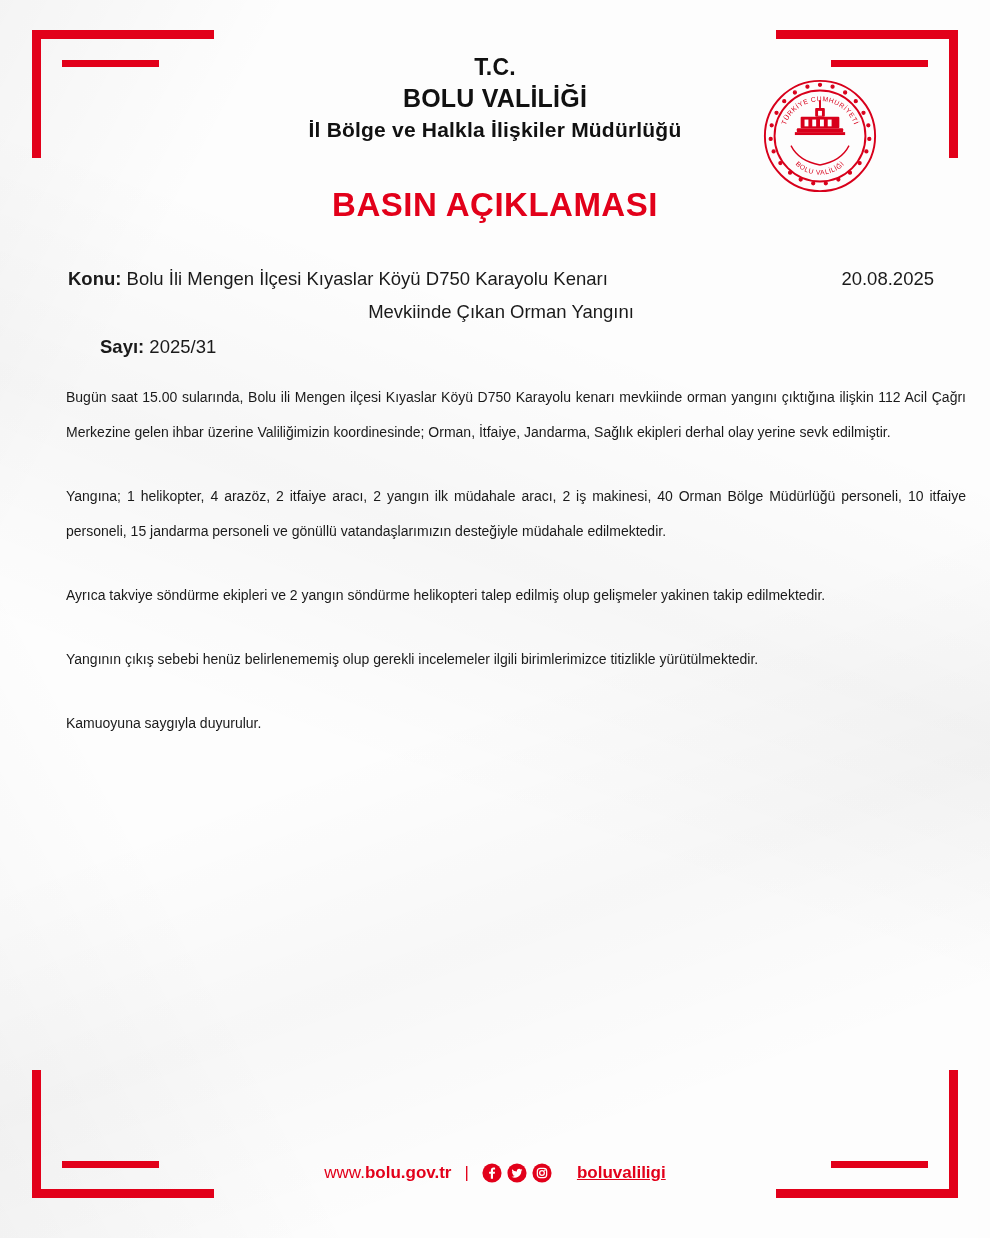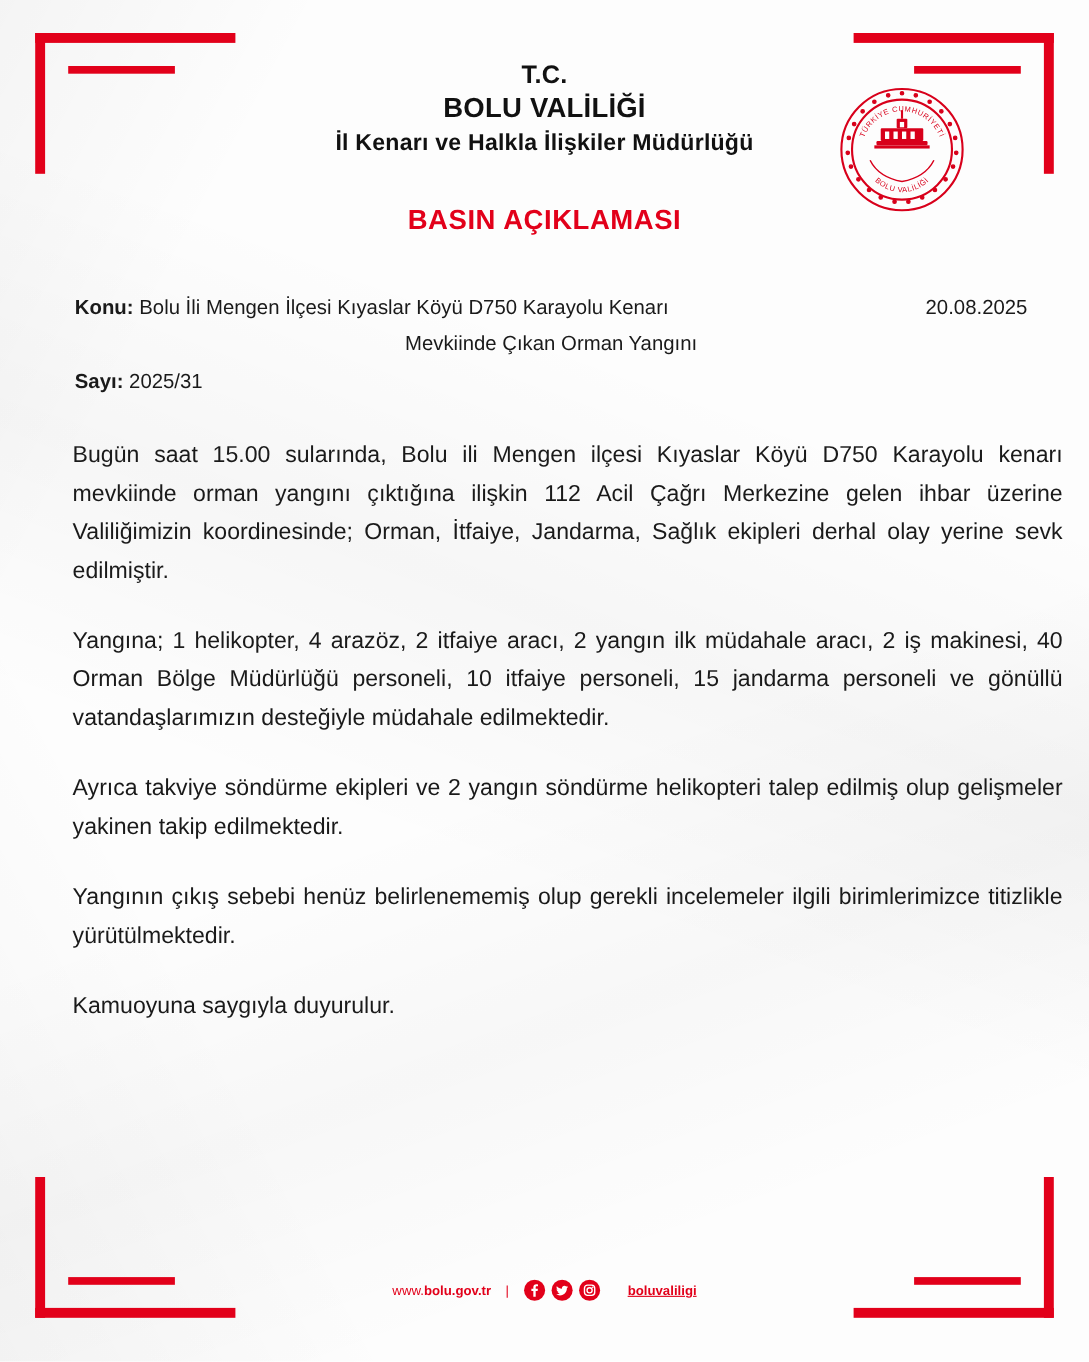--- a/index.html
+++ b/index.html
@@ -87,21 +87,21 @@
     width: 116px;
     height: 116px;
   }
 
   .title {
     position: absolute;
     top: 186px;
     left: 0;
     width: 990px;
     text-align: center;
-    font-size: 25px;
+    font-size: 33px;
     font-weight: bold;
     color: #e2001a;
     letter-spacing: 0.5px;
   }
 
   
   .meta {
     position: absolute;
     top: 262px;
     left: 68px;
@@ -112,48 +112,48 @@
   }
   .meta .row1 {
     display: flex;
     justify-content: space-between;
     align-items: flex-end;
   }
   .meta .k { font-weight: bold; }
   .meta .subject-1 { flex: 0 1 auto; }
   .meta .date { white-space: nowrap; padding-left: 18px; }
   .meta .subject-2 { display: block; text-align: center; }
-  .meta .sayi { display: block; margin-top: 2px; }
+  .meta .sayi { display: block; margin-top: 2px; margin-left: 32px; }
 
   
   .body-text {
     position: absolute;
-    top: 396px;
+    top: 380px;
     left: 66px;
     width: 900px;
-    font-size: 21px;
+    font-size: 14px;
     line-height: 35px;
     text-align: justify;
     color: #1a1a1a;
   }
   .body-text p { margin: 0 0 29px 0; }
   .body-text p:last-child { margin-bottom: 0; }
   .body-text p.nojustify { text-align: left; }
 
   
   .footer {
     position: absolute;
     bottom: 55px;
     left: 0;
     width: 990px;
     display: flex;
     align-items: center;
     justify-content: center;
     gap: 9px;
-    font-size: 12px;
+    font-size: 17px;
     color: #e2001a;
     font-weight: bold;
   }
   .footer .www { color: #e2001a; }
   .footer .www .light { font-weight: normal; }
   .footer .sep { color: #e2001a; font-weight: normal; margin: 0 4px; }
   .social {
     display: inline-flex;
     align-items: center;
     gap: 5px;
@@ -184,21 +184,21 @@
   </div>
   <div class="corner c-br">
     <span class="h1"></span>
       <span class="v1"></span>
       <span class="h2"></span>
   </div>
 
   <div class="header">
     <div class="line hdr-tc">T.C.</div>
     <div class="line hdr-bolu">BOLU VALİLİĞİ</div>
-    <div class="line hdr-dept">İl Kenarı ve Halkla İlişkiler Müdürlüğü</div>
+    <div class="line hdr-dept">İl Bölge ve Halkla İlişkiler Müdürlüğü</div>
   </div>
 
   <div class="emblem">
     <svg viewBox="0 0 120 120" width="116" height="116" aria-hidden="true">
       <g fill="none" stroke="#d8001b" stroke-width="2">
         <circle cx="60" cy="60" r="57"></circle>
         <circle cx="60" cy="60" r="47"></circle>
       </g>
 
       <g fill="#d8001b">

